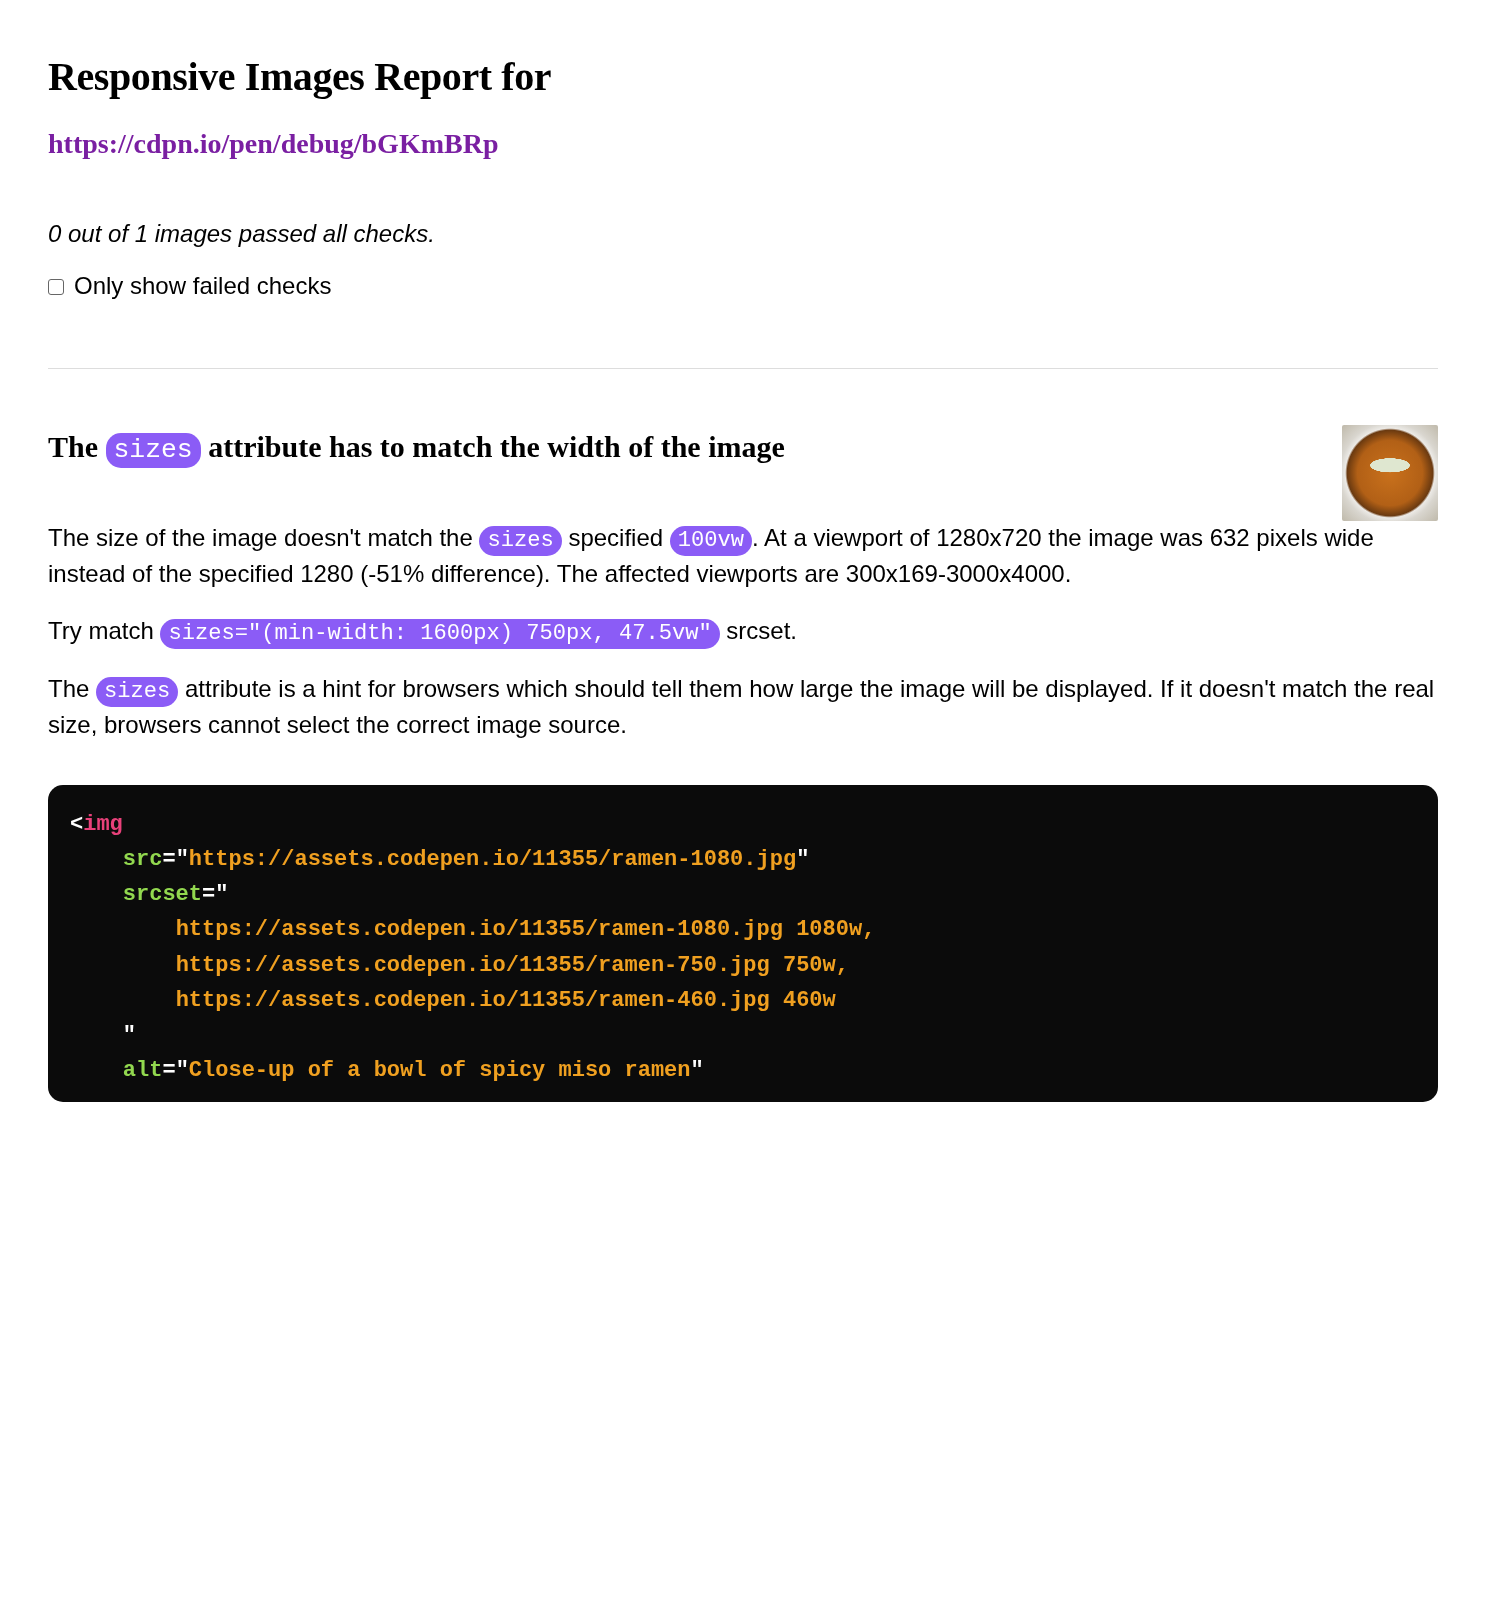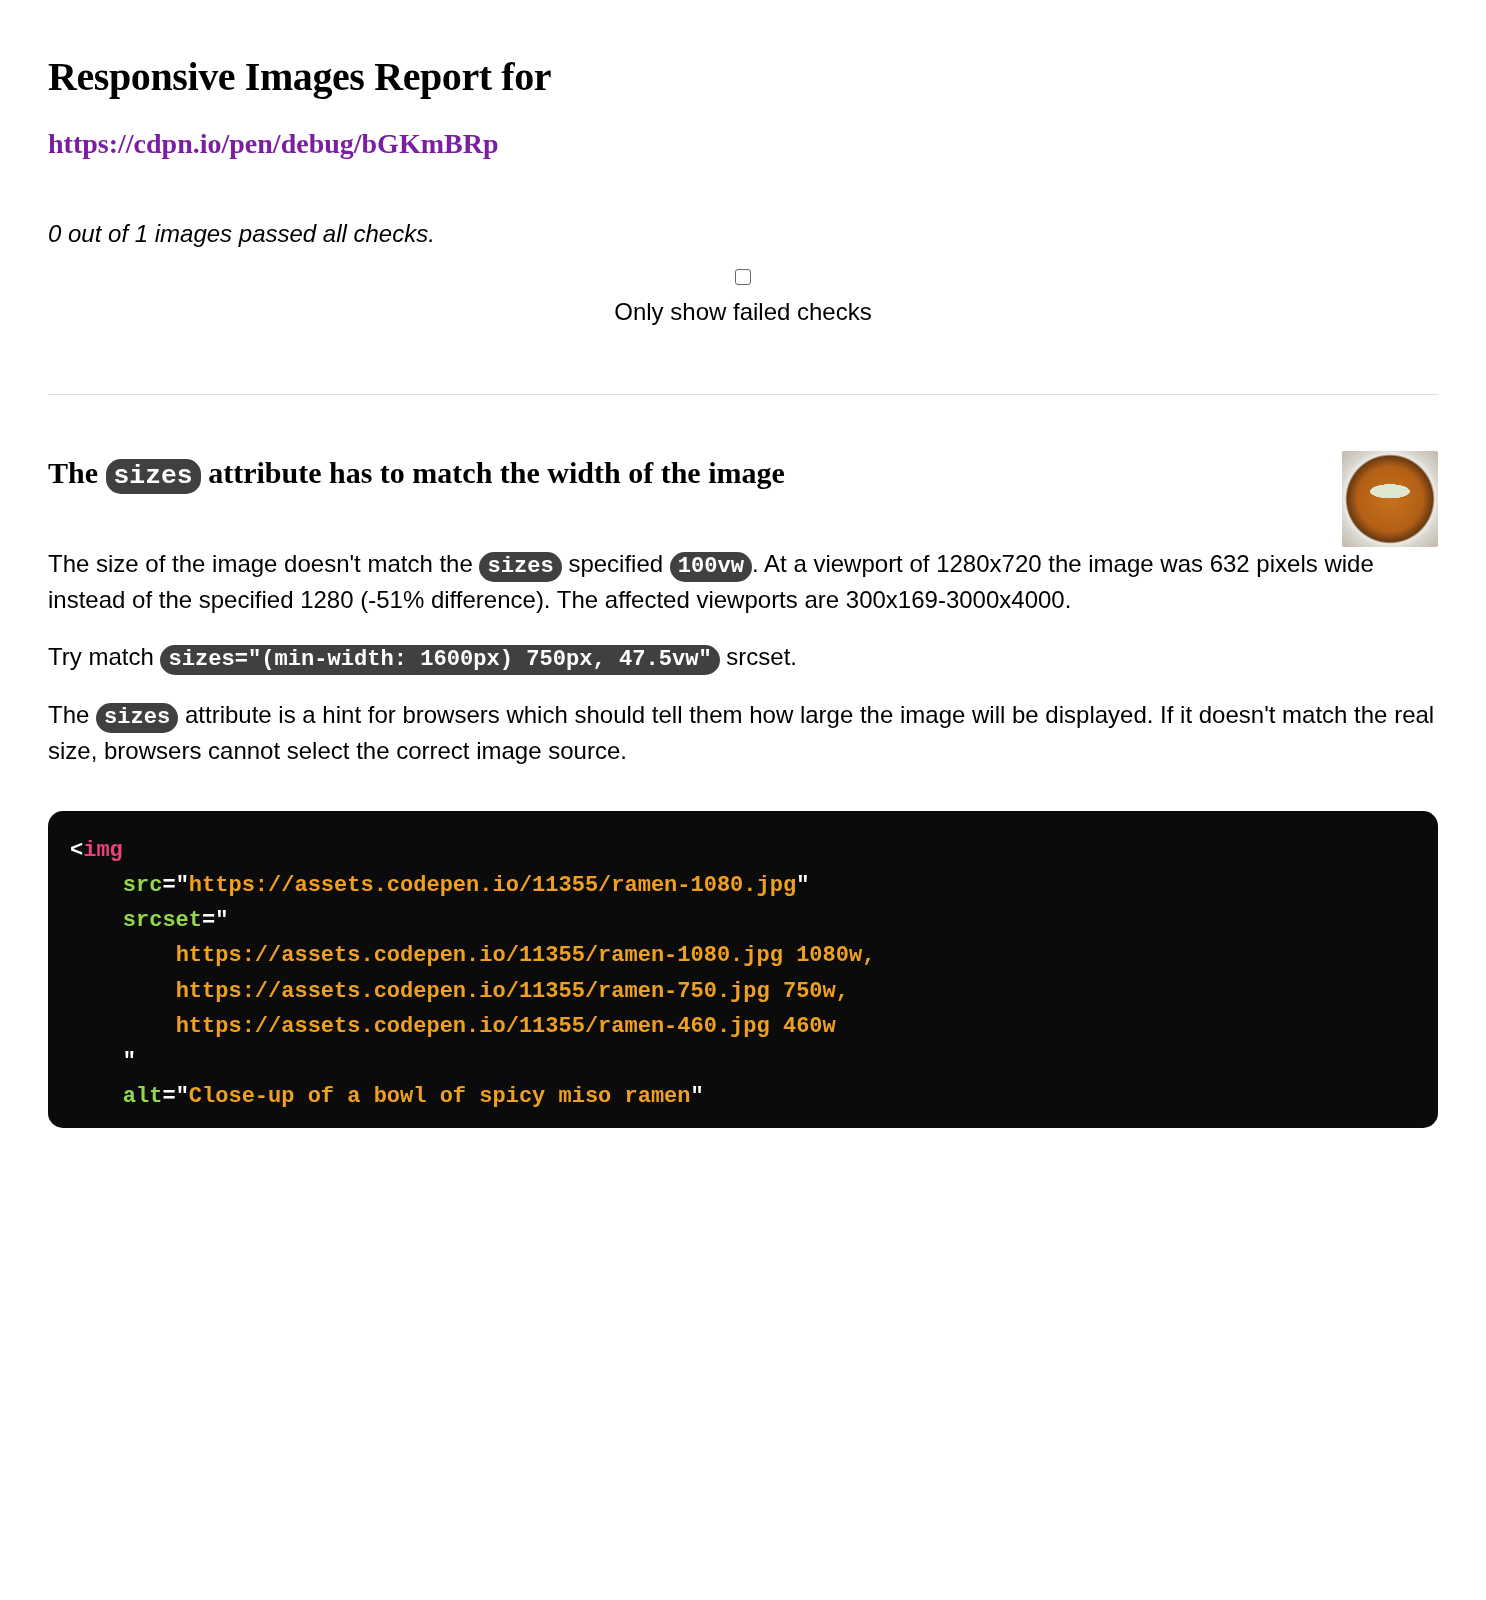--- a/index.html
+++ b/index.html
@@ -29,21 +29,20 @@
   }
   .summary {
     margin: 16px 0 18px 0;
     font-style: italic;
   }
   .checkbox-row {
     display: flex;
     align-items: center;
     gap: 10px;
     margin-bottom: 64px;
-    flex-direction: column;
   }
   .checkbox {
     width: 16px;
     height: 16px;
     border: 1.5px solid #666;
     border-radius: 3px;
     box-sizing: border-box;
   }
   hr {
     border: none;
@@ -71,23 +70,23 @@
     font-family: Georgia, "Times New Roman", serif;
     font-weight: 700;
     font-size: 30px;
     margin: 0 0 24px 0;
   }
   p {
     margin: 0 0 22px 0;
   }
   code.pill {
     font-family: "Courier New", Courier, monospace;
-    background: #404040;
+    background: #8b5cf6;
     color: #fff;
-    font-weight: 700;
+    font-weight: 400;
     padding: 2px 8px 3px 8px;
     border-radius: 15px;
     font-size: 0.92em;
     white-space: nowrap;
   }
   h3 code.pill { font-size: 0.88em; }
   .thumb {
     width: 96px;
     height: 96px;
     background:

